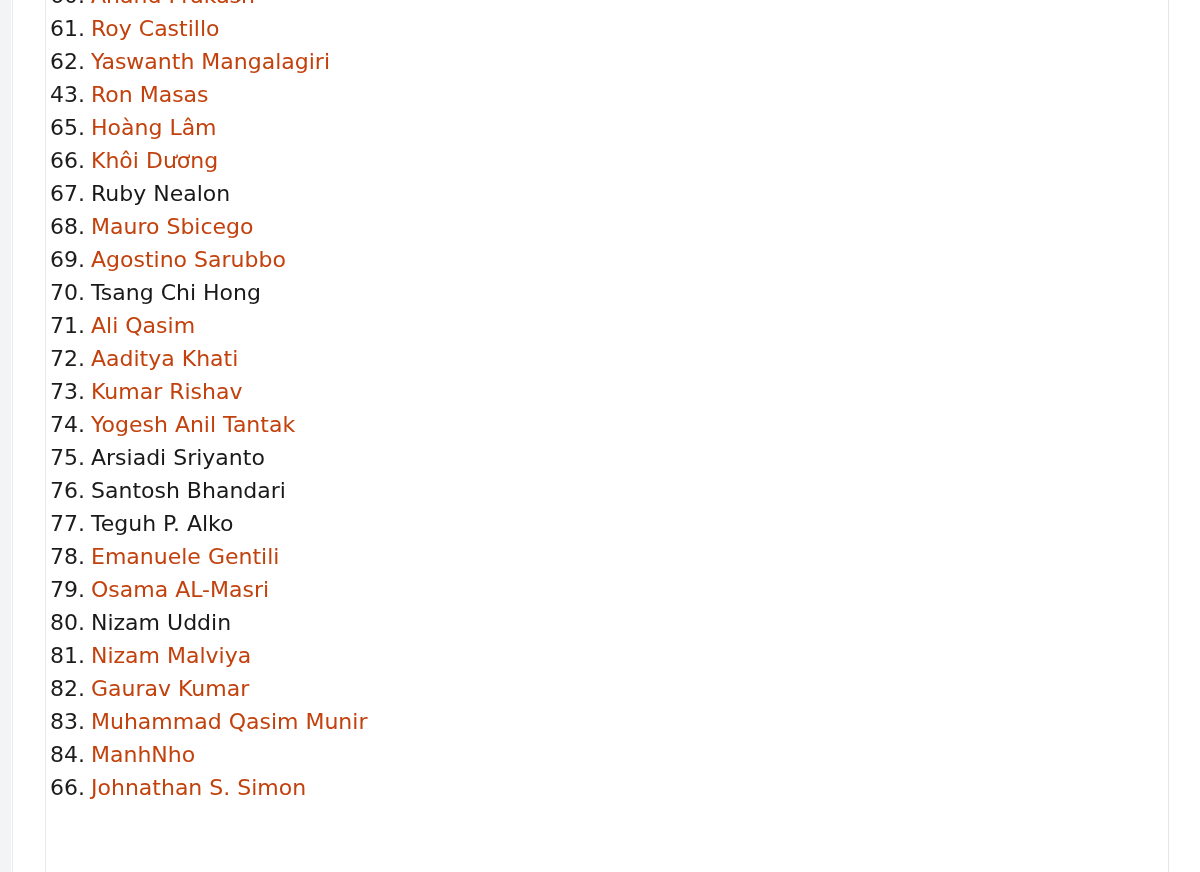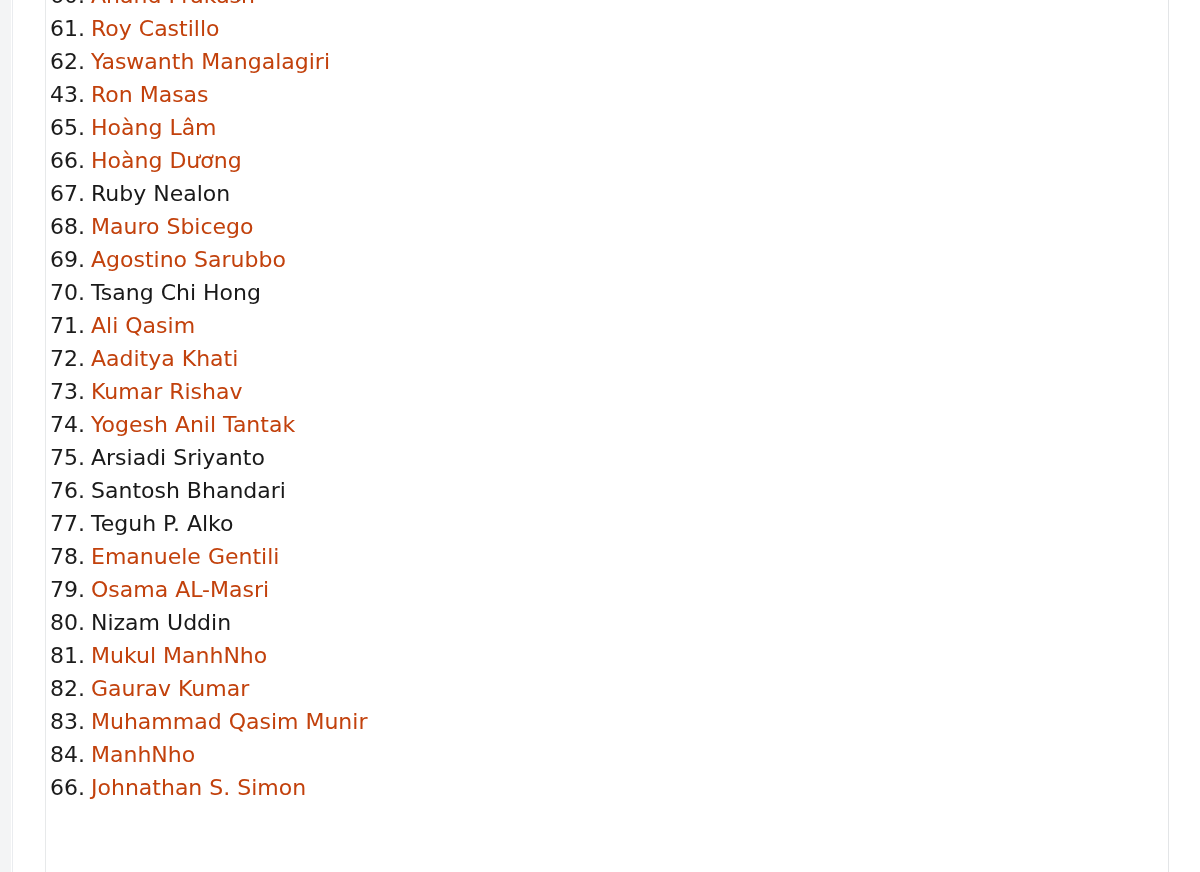--- a/index.html
+++ b/index.html
@@ -131,33 +131,33 @@
 <div class="right-pane"></div>
 
 <div class="clipped-top">59. Mohamed Sayed</div>
 
 <ol class="contributor-list">
     <li class="list-item"><span class="item-index">60.</span><a class="item-name link" href="#">Anand Prakash</a></li>
     <li class="list-item"><span class="item-index">61.</span><a class="item-name link" href="#">Roy Castillo</a></li>
     <li class="list-item"><span class="item-index">62.</span><a class="item-name link" href="#">Yaswanth Mangalagiri</a></li>
     <li class="list-item"><span class="item-index">43.</span><a class="item-name link" href="#">Ron Masas</a></li>
     <li class="list-item"><span class="item-index">65.</span><a class="item-name link" href="#">Hoàng Lâm</a></li>
-    <li class="list-item"><span class="item-index">66.</span><a class="item-name link" href="#">Hoàng Dương</a></li>
+    <li class="list-item"><span class="item-index">66.</span><a class="item-name link" href="#">Khôi Dương</a></li>
     <li class="list-item"><span class="item-index">67.</span><span class="item-name plain">Ruby Nealon</span></li>
     <li class="list-item"><span class="item-index">68.</span><a class="item-name link" href="#">Mauro Sbicego</a></li>
     <li class="list-item"><span class="item-index">69.</span><a class="item-name link" href="#">Agostino Sarubbo</a></li>
     <li class="list-item"><span class="item-index">70.</span><span class="item-name plain">Tsang Chi Hong</span></li>
     <li class="list-item"><span class="item-index">71.</span><a class="item-name link" href="#">Ali Qasim</a></li>
     <li class="list-item"><span class="item-index">72.</span><a class="item-name link" href="#">Aaditya Khati</a></li>
     <li class="list-item"><span class="item-index">73.</span><a class="item-name link" href="#">Kumar Rishav</a></li>
     <li class="list-item"><span class="item-index">74.</span><a class="item-name link" href="#">Yogesh Anil Tantak</a></li>
     <li class="list-item"><span class="item-index">75.</span><span class="item-name plain">Arsiadi Sriyanto</span></li>
     <li class="list-item"><span class="item-index">76.</span><span class="item-name plain">Santosh Bhandari</span></li>
     <li class="list-item"><span class="item-index">77.</span><span class="item-name plain">Teguh P. Alko</span></li>
     <li class="list-item"><span class="item-index">78.</span><a class="item-name link" href="#">Emanuele Gentili</a></li>
     <li class="list-item"><span class="item-index">79.</span><a class="item-name link" href="#">Osama AL-Masri</a></li>
     <li class="list-item"><span class="item-index">80.</span><span class="item-name plain">Nizam Uddin</span></li>
-    <li class="list-item"><span class="item-index">81.</span><a class="item-name link" href="#">Mukul ManhNho</a></li>
+    <li class="list-item"><span class="item-index">81.</span><a class="item-name link" href="#">Nizam Malviya</a></li>
     <li class="list-item"><span class="item-index">82.</span><a class="item-name link" href="#">Gaurav Kumar</a></li>
     <li class="list-item"><span class="item-index">83.</span><a class="item-name link" href="#">Muhammad Qasim Munir</a></li>
     <li class="list-item"><span class="item-index">84.</span><a class="item-name link" href="#">ManhNho</a></li>
     <li class="list-item"><span class="item-index">66.</span><a class="item-name link" href="#">Johnathan S. Simon</a></li>
   </ol>
 
 </body></html>

